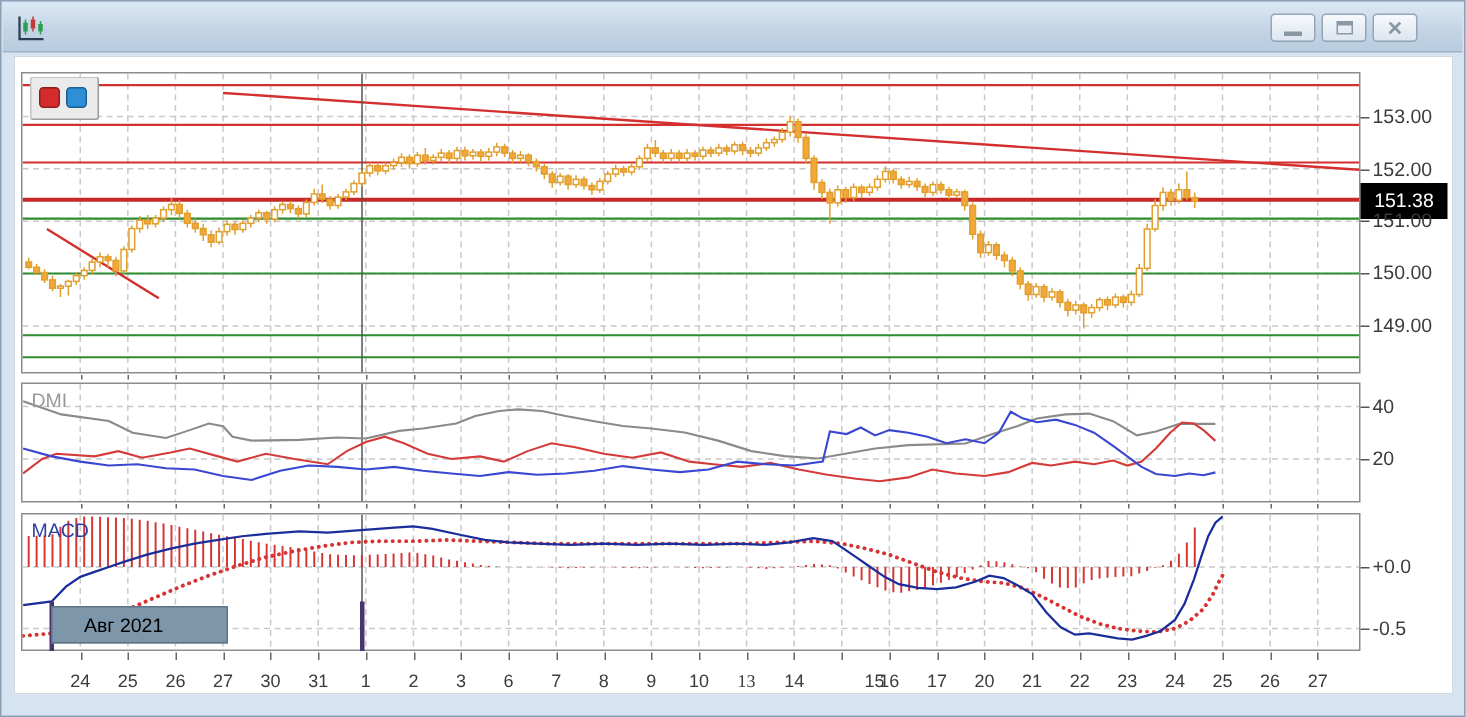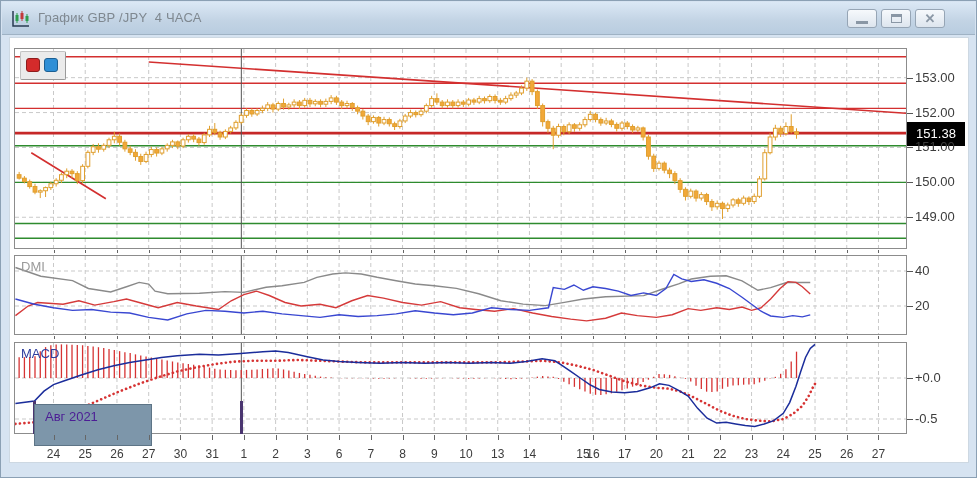--- a/index.html
+++ b/index.html
@@ -24,40 +24,39 @@
   #swatch-blue{left:23px;background:#2f8fd6;border:1px solid #1c5f92;}
   #price-tag{position:absolute;left:906px;top:121px;width:58px;height:24px;background:#000;color:#fff;font-size:13px;line-height:24px;text-align:center;}
   .ylabel{position:absolute;left:914px;width:56px;height:16px;font-size:13px;color:#3c3c3c;}
   .ytick{position:absolute;left:906px;width:6px;height:1px;background:#555;}
   .xtick{position:absolute;width:1px;background:#666;}
   #xaxis{position:absolute;left:0;top:444px;width:977px;height:18px;}
   .xlabel{position:absolute;width:30px;text-align:center;font-size:12px;color:#3c3c3c;}
   .ind-label{position:absolute;left:6px;top:3px;font-size:13px;}
   #dmi-label{color:#9a9a9a;}
   #macd-label{color:#2d3d9e;}
-  .month-box{position:absolute;width:118px;height:42px;background:#7d96aa;border:1px solid #5d7486;box-sizing:border-box;font-size:13px;color:#4c1d95;line-height:23px;padding-left:10px;}
+  .month-box{position:absolute;width:118px;height:25px;background:#7d96aa;border:1px solid #5d7486;box-sizing:border-box;font-size:13px;color:#000000;line-height:23px;padding-left:21px;}
   .month-bar{position:absolute;width:3px;background:#4a3570;}
   #month-aug{left:33px;top:403px;} #month-sep{left:240px;top:403px;}
   #bar-aug{left:32px;top:400px;height:33px;} #bar-sep{left:239px;top:400px;height:33px;}
 </style>
 </head>
 <body>
 
 <div id="window">
   <div id="titlebar">
     <svg id="title-icon" viewBox="0 0 20 20">
       <path d="M2 2 L2 17 L18 17" stroke="#2a3b52" stroke-width="1.5" fill="none"></path>
       <rect x="4.5" y="6" width="3" height="6" fill="#2e9e4f"></rect>
         <line x1="6" y1="4" x2="6" y2="14" stroke="#2e9e4f"></line>
       <rect x="9.5" y="4" width="3" height="6" fill="#c23a3a"></rect>
         <line x1="11" y1="2" x2="11" y2="12" stroke="#c23a3a"></line>
       <rect x="14.5" y="7" width="3" height="5" fill="#2e9e4f"></rect>
         <line x1="16" y1="5" x2="16" y2="14" stroke="#2e9e4f"></line>
     </svg>
-    <span id="window-title">График GBP /JPY  4 ЧАСА</span>
     <div class="winbtn" id="btn-min">
         <div class="glyph-min"></div>
       </div>
     <div class="winbtn" id="btn-max">
         <div class="glyph-max"></div>
       </div>
     <div class="winbtn" id="btn-close">
         <div class="glyph-close">✕</div>
       </div>
   </div>
@@ -670,21 +669,21 @@
       <div class="xlabel" style="left: 164.42px; top: 2px;">30</div>
       <div class="xlabel" style="left: 196.15px; top: 2px;">31</div>
       <div class="xlabel" style="left: 227.88px; top: 2px;">1</div>
       <div class="xlabel" style="left: 259.61px; top: 2px;">2</div>
       <div class="xlabel" style="left: 291.34px; top: 2px;">3</div>
       <div class="xlabel" style="left: 323.07px; top: 2px;">6</div>
       <div class="xlabel" style="left: 354.8px; top: 2px;">7</div>
       <div class="xlabel" style="left: 386.53px; top: 2px;">8</div>
       <div class="xlabel" style="left: 418.26px; top: 2px;">9</div>
       <div class="xlabel" style="left: 449.99px; top: 2px;">10</div>
-      <div class="xlabel" style="left: 481.72px; top: 2px;">13</div>
+      <div class="xlabel" style="left: 481.72px; top: 2px; font-family: Liberation Serif, serif;">13</div>
       <div class="xlabel" style="left: 513.45px; top: 2px;">14</div>
       <div class="xlabel" style="left: 567px; top: 2px;">15</div>
       <div class="xlabel" style="left: 576.91px; top: 2px;">16</div>
       <div class="xlabel" style="left: 608.64px; top: 2px;">17</div>
       <div class="xlabel" style="left: 640.37px; top: 2px;">20</div>
       <div class="xlabel" style="left: 672.1px; top: 2px;">21</div>
       <div class="xlabel" style="left: 703.83px; top: 2px;">22</div>
       <div class="xlabel" style="left: 735.56px; top: 2px;">23</div>
       <div class="xlabel" style="left: 767.29px; top: 2px;">24</div>
       <div class="xlabel" style="left: 799.02px; top: 2px;">25</div>

